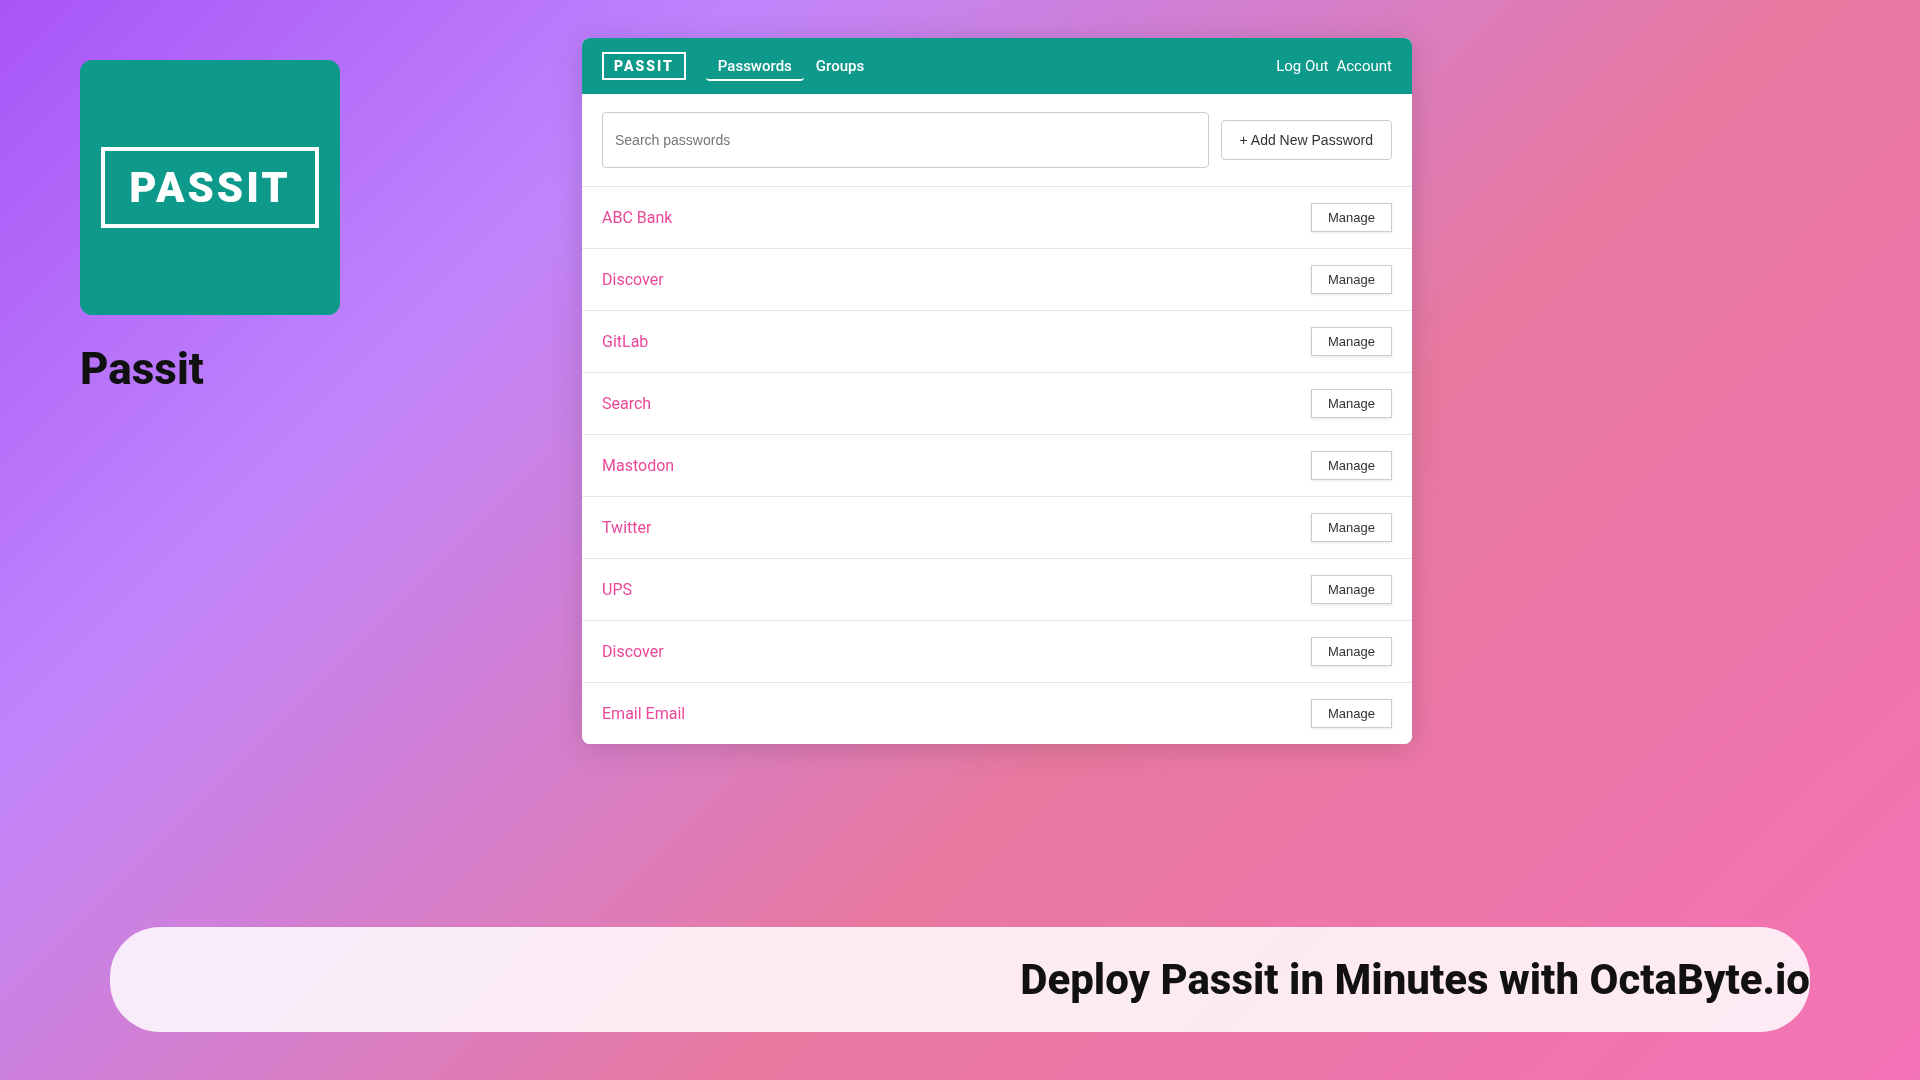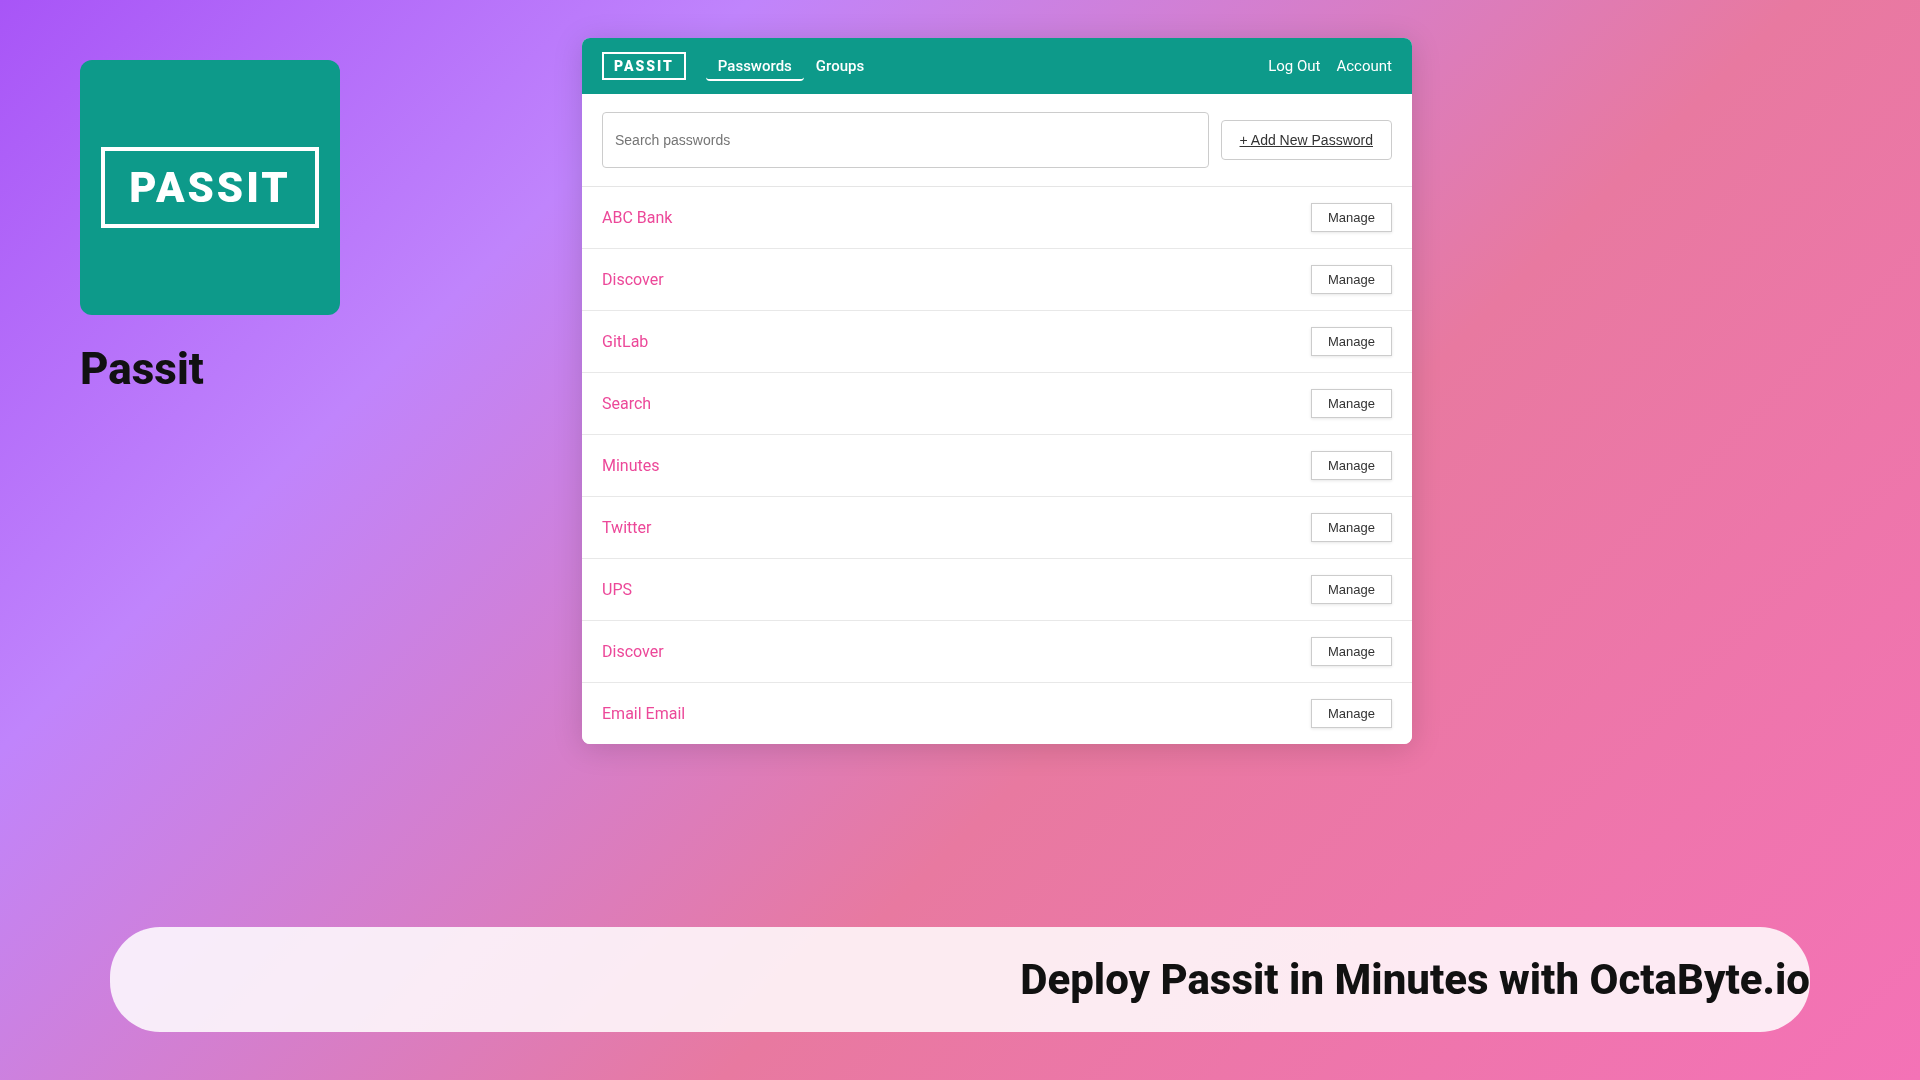--- a/index.html
+++ b/index.html
@@ -98,21 +98,21 @@
       text-decoration: none;
     }
 
     .nav-link.active {
       border-bottom: 2px solid white;
       padding-bottom: 4px;
     }
 
     .nav-right {
       display: flex;
-      gap: 16px;
+      gap: 8px;
     }
 
     .nav-right-link {
       color: white;
       font-size: 15px;
       cursor: pointer;
     }
 
     
     .toolbar {
@@ -141,21 +141,20 @@
       background: white;
       border: 1px solid #ccc;
       border-radius: 4px;
       font-size: 14px;
       cursor: pointer;
       white-space: nowrap;
       color: #333;
       display: flex;
       align-items: center;
       gap: 4px;
-      text-decoration: underline;
     }
 
     
     .password-list {
       background: white;
     }
 
     .password-row {
       display: flex;
       align-items: center;
@@ -246,21 +245,21 @@
       </div>
       <div class="password-row">
         <span class="password-name">GitLab</span>
         <button class="manage-btn">Manage</button>
       </div>
       <div class="password-row">
         <span class="password-name">Search</span>
         <button class="manage-btn">Manage</button>
       </div>
       <div class="password-row">
-        <span class="password-name">Minutes</span>
+        <span class="password-name">Mastodon</span>
         <button class="manage-btn">Manage</button>
       </div>
       <div class="password-row">
         <span class="password-name">Twitter</span>
         <button class="manage-btn">Manage</button>
       </div>
       <div class="password-row">
         <span class="password-name">UPS</span>
         <button class="manage-btn">Manage</button>
       </div>

